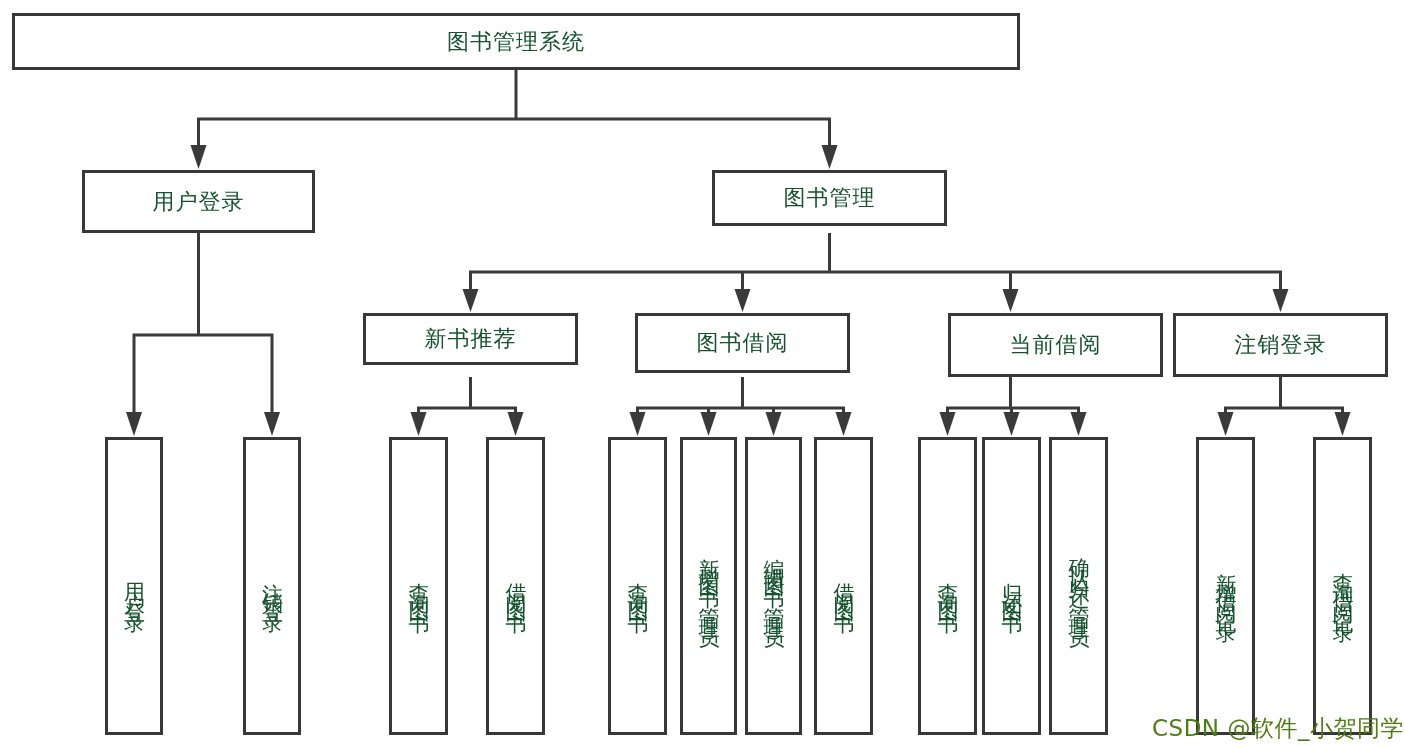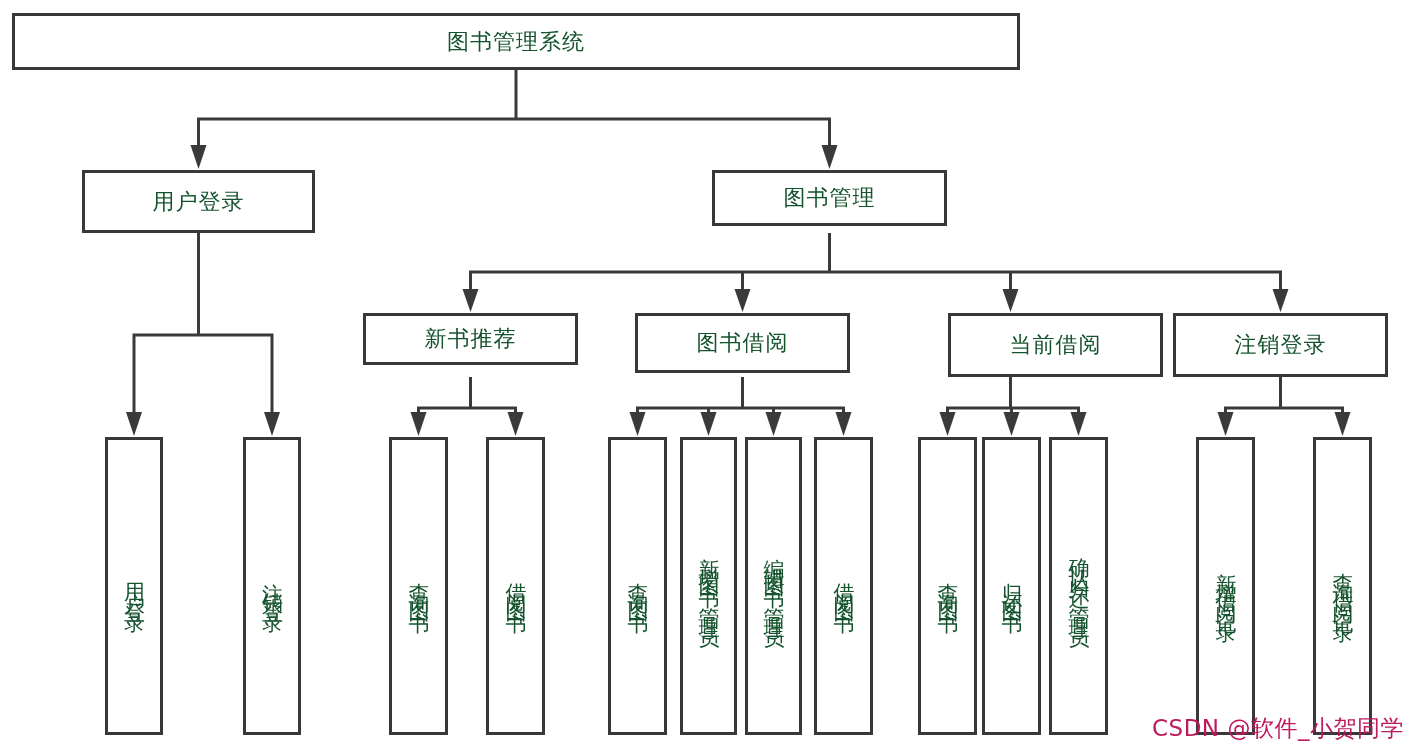--- a/index.html
+++ b/index.html
@@ -28,21 +28,21 @@
     font-size:21px;
     letter-spacing:10px;
     line-height:1;
     white-space:nowrap;
   }
   .watermark{
     position:absolute;
     left:1152px;top:713px;
     z-index:3;
     font-size:23px;
-    color:#be185d;
+    color:#4d7c0f;
     letter-spacing:0.5px;
     white-space:nowrap;
   }
 </style>
 </head>
 <body>
 
 <div class="canvas">
 
   <svg class="wires" width="1405" height="747" viewBox="0 0 1405 747">

